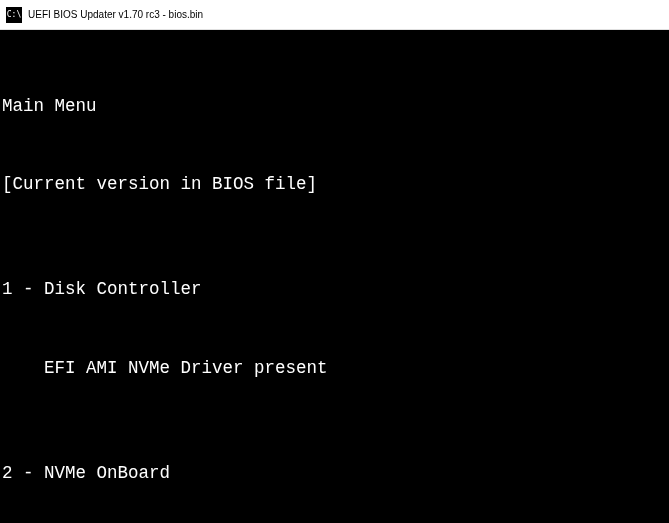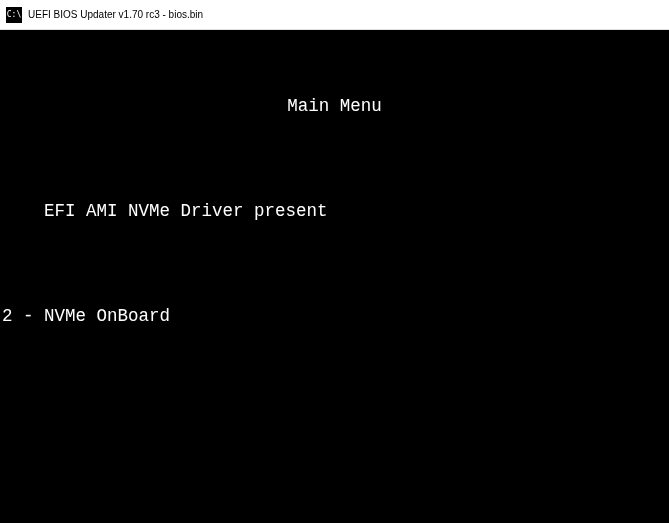--- a/index.html
+++ b/index.html
@@ -32,35 +32,37 @@
       color: #fff;
       font-family: Consolas, "Courier New", monospace;
       font-size: 17.5px;
       line-height: 1.5;
       padding: 10px 2px 30px 2px;
       width: 669px;
       min-height: 493px;
       white-space: pre;
       overflow: hidden;
     }
-    .center { text-align: center; }
+    .center { text-align: left; }
     .line { white-space: pre; }
   </style>
 </head>
 <body>
 
 <div class="window">
   <div class="titlebar">
     <span class="titlebar-icon">C:\</span>
     <span class="titlebar-text">UEFI BIOS Updater v1.70 rc3 - bios.bin</span>
   </div>
 
   <div class="terminal">
     <div class="center">Main Menu</div>
+    <div class="center">[Current version in BIOS file]</div>
 
+    <div class="line"><span>1</span> - <span>Disk Controller</span></div>
     <div class="line">    <span>EFI AMI NVMe Driver present</span></div>
 
     <div class="line"><span>2</span> - <span>NVMe OnBoard</span></div>
     
     
 
     
     
     
     

